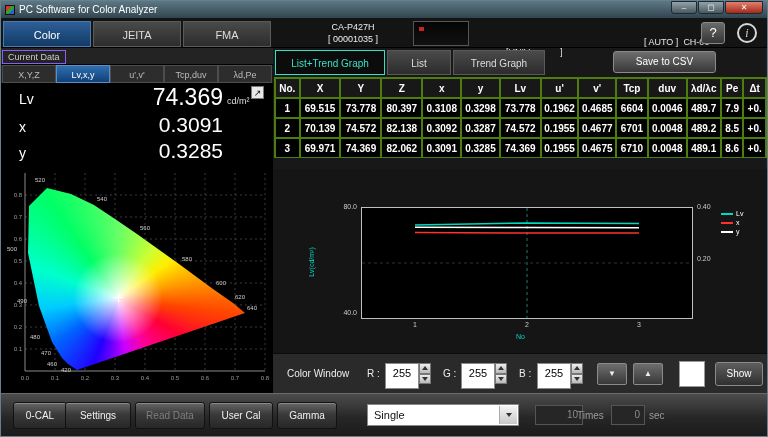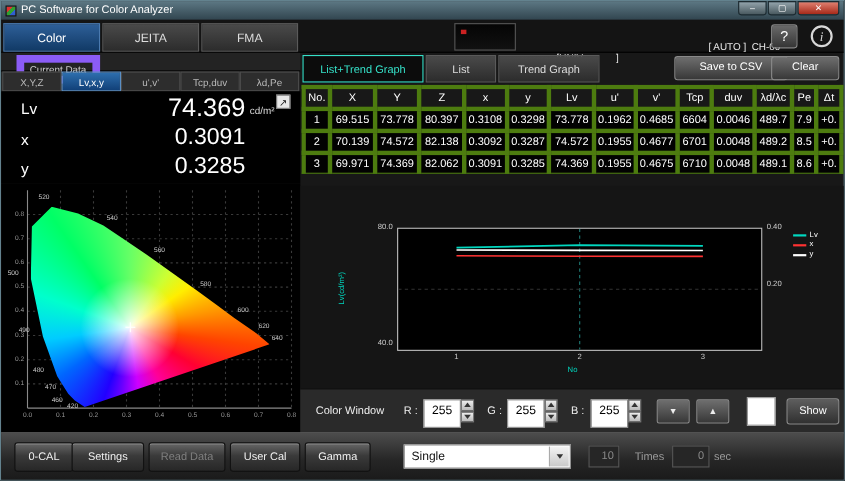--- a/index.html
+++ b/index.html
@@ -16,21 +16,21 @@
 .htab{position:absolute;top:3px;width:88px;height:26px;line-height:26px;text-align:center;font-size:11px;color:#ddd;background:linear-gradient(#4a4a4a,#2c2c2c);border:1px solid #5a5a5a}
 .htab.active{background:linear-gradient(#2e5f98,#113a66);color:#fff;border-color:#4a7ab0}
 .probe{position:absolute;left:296px;top:3px;width:112px;text-align:center;color:#eee;font-size:9px;line-height:12px}
 .minidisp{position:absolute;left:412px;top:3px;width:56px;height:25px;background:linear-gradient(#050505,#111);border:1px solid #555}
 .minidisp i{position:absolute;left:5px;top:5px;width:5px;height:4px;background:#c22}
 .stat{position:absolute;color:#e8e8e8;font-size:9px;line-height:12px;white-space:pre}
 .helpbtn{position:absolute;left:700px;top:4px;width:24px;height:22px;background:linear-gradient(#6a6a6a,#353535);border:1px solid #888;border-radius:3px;color:#fff;font-size:13px;text-align:center;line-height:20px}
 .infobtn{position:absolute;left:736px;top:5px;width:20px;height:20px;border:2px solid #d8d8d8;border-radius:50%;color:#d8d8d8;font-size:12px;font-style:italic;text-align:center;line-height:16px;font-family:"Liberation Serif",serif}
 
 .curbar{position:absolute;left:0;top:47px;width:272px;height:17px;background:#232323;border-bottom:1px solid #000;font-size:9px;color:#ccc}
-.curbar span{display:inline-block;margin:2px 0 0 14px;padding:0 5px;border:7px solid #8b5cf6;line-height:12px}
+.curbar span{display:inline-block;margin:2px 0 0 1px;padding:0 5px;border:1px solid #8b5cf6;line-height:12px}
 .ltab{position:absolute;top:64px;width:54px;height:18px;line-height:18px;text-align:center;font-size:9px;color:#bbb;background:#2d2d2d;border:1px solid #4d4d4d}
 .ltab.active{background:linear-gradient(#2e6fae,#114078);color:#fff;border-color:#5a8ec4}
 .dataarea{position:absolute;left:0;top:82px;width:272px;height:84px;background:#000}
 .dlabel{position:absolute;left:18px;color:#fff;font-size:14px}
 .dval{position:absolute;right:50px;color:#fff;text-align:right}
 .dunit{position:absolute;left:226px;color:#ddd;font-size:9px}
 .expand{position:absolute;left:250px;top:3px;width:13px;height:13px;background:#e8e8e8;border:1px solid #777;color:#111;font-size:9px;line-height:12px;text-align:center}
 
 .diagram{position:absolute;left:0;top:166px;width:272px;height:226px;background:#000;overflow:hidden}
 .horseshoe{position:absolute;left:0;top:0;width:272px;height:226px;
@@ -41,21 +41,21 @@
 .xt{position:absolute;top:208px;width:16px;text-align:center;color:#999;font-size:6px}
 .yt{position:absolute;left:2px;width:19px;text-align:right;color:#999;font-size:6px}
 .mkh{position:absolute;left:113px;top:130px;width:9px;height:1px;background:#fff}
 .mkv{position:absolute;left:117px;top:126px;width:1px;height:9px;background:#fff}
 
 .rtab{position:absolute;top:49px;height:25px;line-height:25px;text-align:center;font-size:10px;color:#ddd;background:linear-gradient(#4a4a4a,#2c2c2c);border:1px solid #5a5a5a}
 .rtab.active{background:#0c0c0c;color:#35e0c8;border-color:#35e0c8}
 .gbtn{position:absolute;top:50px;height:22px;background:linear-gradient(#6e6e6e,#383838);border:1px solid #8a8a8a;border-radius:3px;color:#fff;font-size:10px;text-align:center;line-height:20px}
 .tbl{position:absolute;left:273px;top:76px;width:493px;height:81px;overflow:hidden}
 .tbl table{border-collapse:collapse;table-layout:fixed}
-.tbl th,.tbl td{border:4px solid #4d7c0f;color:#fff;font-size:10px;font-weight:normal;text-align:center;height:20px;overflow:hidden;white-space:nowrap}
+.tbl th,.tbl td{border:2px solid #4d7c0f;color:#fff;font-size:10px;font-weight:bold;text-align:center;height:20px;overflow:hidden;white-space:nowrap}
 .tbl th{background:#181818}
 .tbl td{background:#020202}
 
 .gwrap{position:absolute;left:272px;top:168px;width:496px;height:184px;background:#151515}
 .gplot{position:absolute;left:88px;top:38px;width:332px;height:112px;border:1px solid #c0c0c0;background:#000}
 .glab{position:absolute;color:#ccc;font-size:7px}
 .teal{color:#00d8c0}
 .ylrot{position:absolute;left:0;top:88px;width:80px;height:10px;text-align:center;transform:rotate(-90deg);font-size:7px}
 .gx{position:absolute;top:152px;width:12px;text-align:center;color:#ccc;font-size:7px}
 .legend{position:absolute;left:448px;top:40px}
@@ -97,20 +97,24 @@
       <span class="winbtn">–</span>
       <span class="winbtn">▢</span>
       <span class="winbtn close">✕</span>
     </span>
   </div>
 
   <div class="header">
     <div class="htab active" style="left:2px">Color</div>
     <div class="htab" style="left:92px">JEITA</div>
     <div class="htab" style="left:182px">FMA</div>
+    <div class="probe">
+      <div>CA-P427H</div>
+      <div>[ 00001035 ]</div>
+    </div>
     <div class="minidisp">
         <i></i>
       </div>
     <div class="stat" style="left:505px;top:4px">
       <div>[UNIV            ]</div>
       <div>[Time : 0.109[sec]</div>
     </div>
     <div class="stat" style="left:628px;top:6px">
       <span>[ AUTO ]</span>&nbsp;&nbsp;<span>CH-00</span>
     </div>
@@ -195,21 +199,20 @@
       <span class="wl" style="left: 29px; top: 167px;">480</span>
       <span class="wl" style="left: 40px; top: 183px;">470</span>
       <span class="wl" style="left: 46px; top: 194px;">460</span>
       <span class="wl" style="left: 60px; top: 200px;">420</span>
     </div>
 
   <div class="rtab active" style="left:274px;width:110px">List+Trend Graph</div>
   <div class="rtab" style="left:386px;width:64px">List</div>
   <div class="rtab" style="left:452px;width:92px">Trend Graph</div>
   <div class="gbtn" style="left:612px;width:103px">Save to CSV</div>
-  <div class="gbtn" style="left:700px;width:62px">Clear</div>
 
   <div class="tbl">
       <table>
         <colgroup>
           <col style="width:30px">
           <col style="width:48px">
           <col style="width:48px">
           <col style="width:48px">
           <col style="width:44px">
           <col style="width:44px">
@@ -369,19 +372,19 @@
     <div class="bbtn" style="left:64px;width:66px">Settings</div>
     <div class="bbtn disabled" style="left:134px;width:70px">Read Data</div>
     <div class="bbtn" style="left:208px;width:64px">User Cal</div>
     <div class="bbtn" style="left:276px;width:60px">Gamma</div>
     <div class="drop">
       <span>Single</span>
       <span class="droparrow">
           <span class="tri-dn"></span>
         </span>
     </div>
-    <div class="dfield" style="left:534px;width:28px">10</div>
+    <div class="dfield" style="left:534px;width:48px">10</div>
     <div class="dlab2" style="left:576px">Times</div>
     <div class="dfield" style="left:610px;width:34px">0</div>
     <div class="dlab2" style="left:648px">sec</div>
   </div>
 
 </div>
 
 </body></html>

